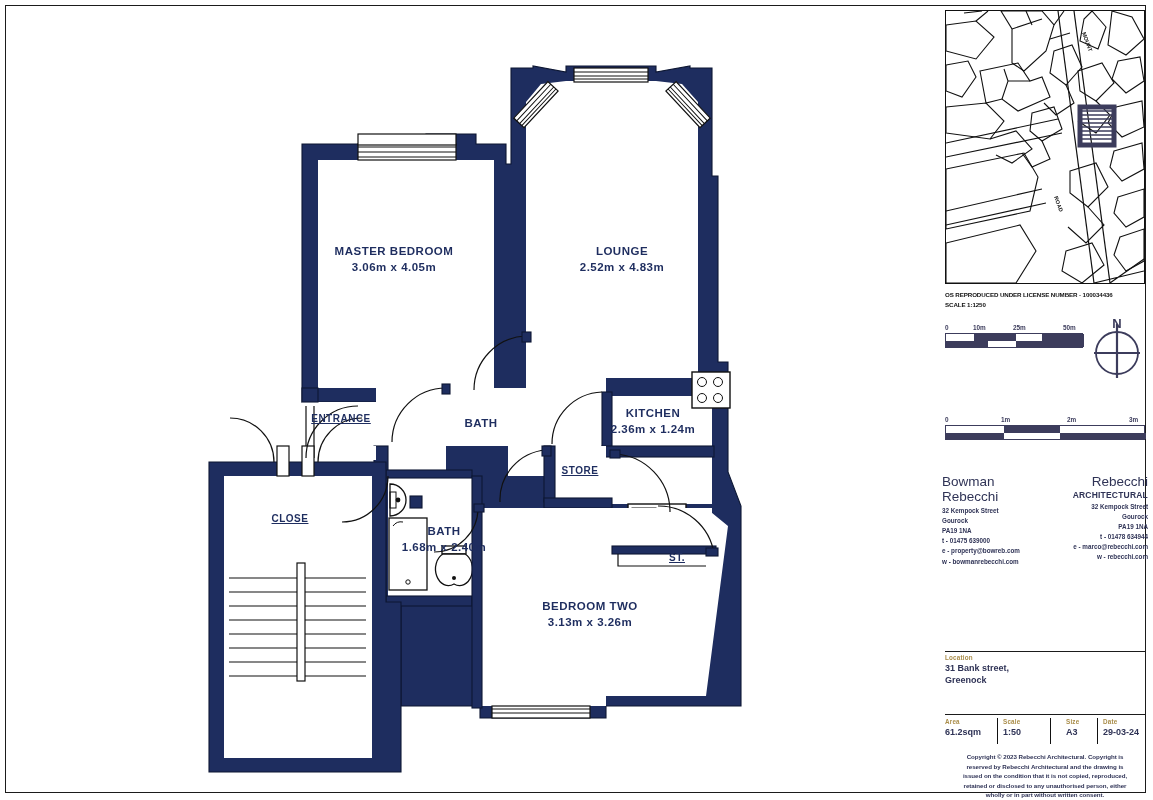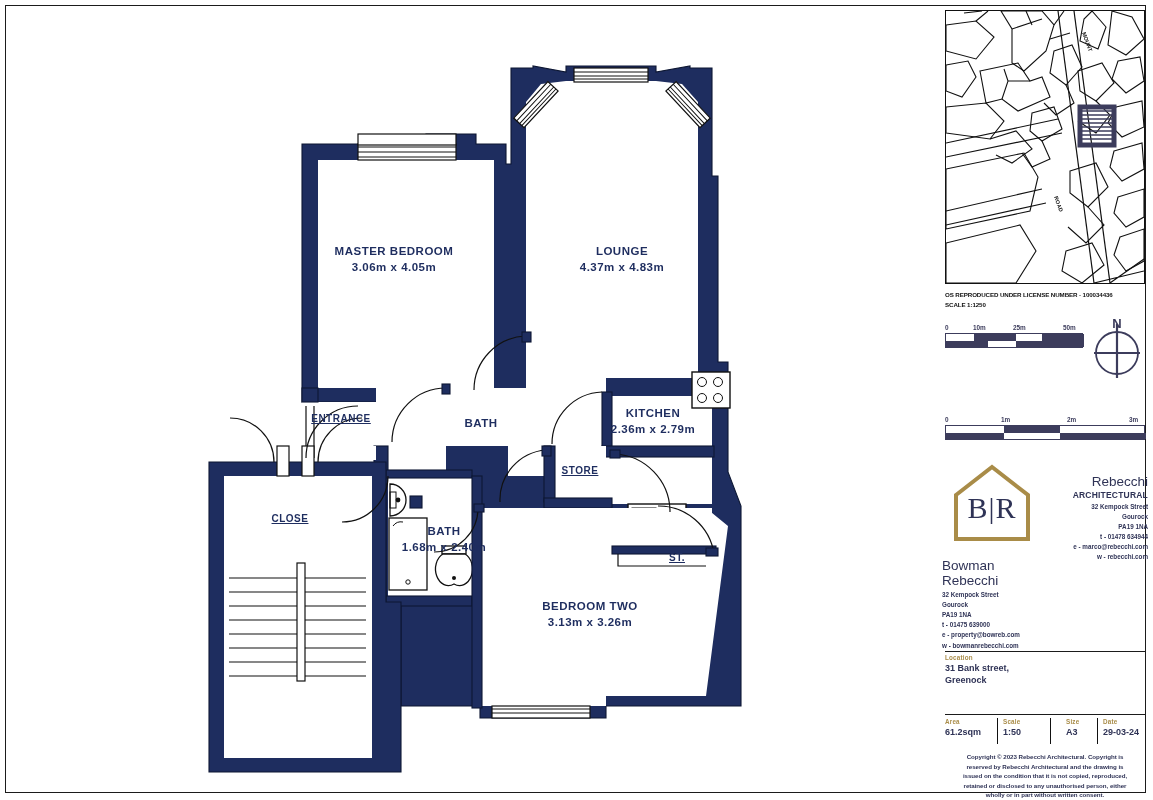--- a/index.html
+++ b/index.html
@@ -235,26 +235,26 @@
       </g>
     </svg>
 
     <div class="rm-label" style="left:303px;top:238px;width:170px;">
       <div class="rm-name">MASTER BEDROOM</div>
       <div class="rm-dim">3.06m x 4.05m</div>
     </div>
 
     <div class="rm-label" style="left:531px;top:238px;width:170px;">
       <div class="rm-name">LOUNGE</div>
-      <div class="rm-dim">4.37m x 4.83m</div>
+      <div class="rm-dim">2.52m x 4.83m</div>
     </div>
 
     <div class="rm-label" style="left:595px;top:400px;width:104px;">
       <div class="rm-name">KITCHEN</div>
-      <div class="rm-dim">2.36m x 2.79m</div>
+      <div class="rm-dim">2.36m x 1.24m</div>
     </div>
 
     <div class="rm-label" style="left:378px;top:518px;width:120px;">
       <div class="rm-name">BATH</div>
       <div class="rm-dim">1.68m x 2.40m</div>
     </div>
 
     <div class="rm-label" style="left:504px;top:593px;width:160px;">
       <div class="rm-name">BEDROOM TWO</div>
       <div class="rm-dim">3.13m x 3.26m</div>
@@ -366,26 +366,20 @@
         <span style="left:184px;">3m</span>
       </div>
       <div class="sb-bars">
         <div class="sb-seg" style="left:58px;width:56px;"></div>
         <div class="sb-seg b" style="left:0px;width:58px;"></div>
         <div class="sb-seg b" style="left:114px;width:86px;"></div>
       </div>
     </div>
 
     <div class="logo-box" id="logo-left">
-      <div class="logo-house">
-        <svg class="logo-mark" viewBox="0 0 84 84">
-          <path d="M6,34 L42,6 L78,34 L78,78 L6,78 Z" fill="none" stroke="#a98c48" stroke-width="4"></path>
-        </svg>
-        <div class="logo-letters">B|R</div>
-      </div>
       <div class="co-name al-l">
         <div>Bowman</div>
         <div>Rebecchi</div>
       </div>
       <div class="co-addr al-l">
         <div>32 Kempock Street</div>
         <div>Gourock</div>
         <div>PA19 1NA</div>
         <div>t - 01475 639000</div>
         <div class="co-mail">e - property@bowreb.com</div>

